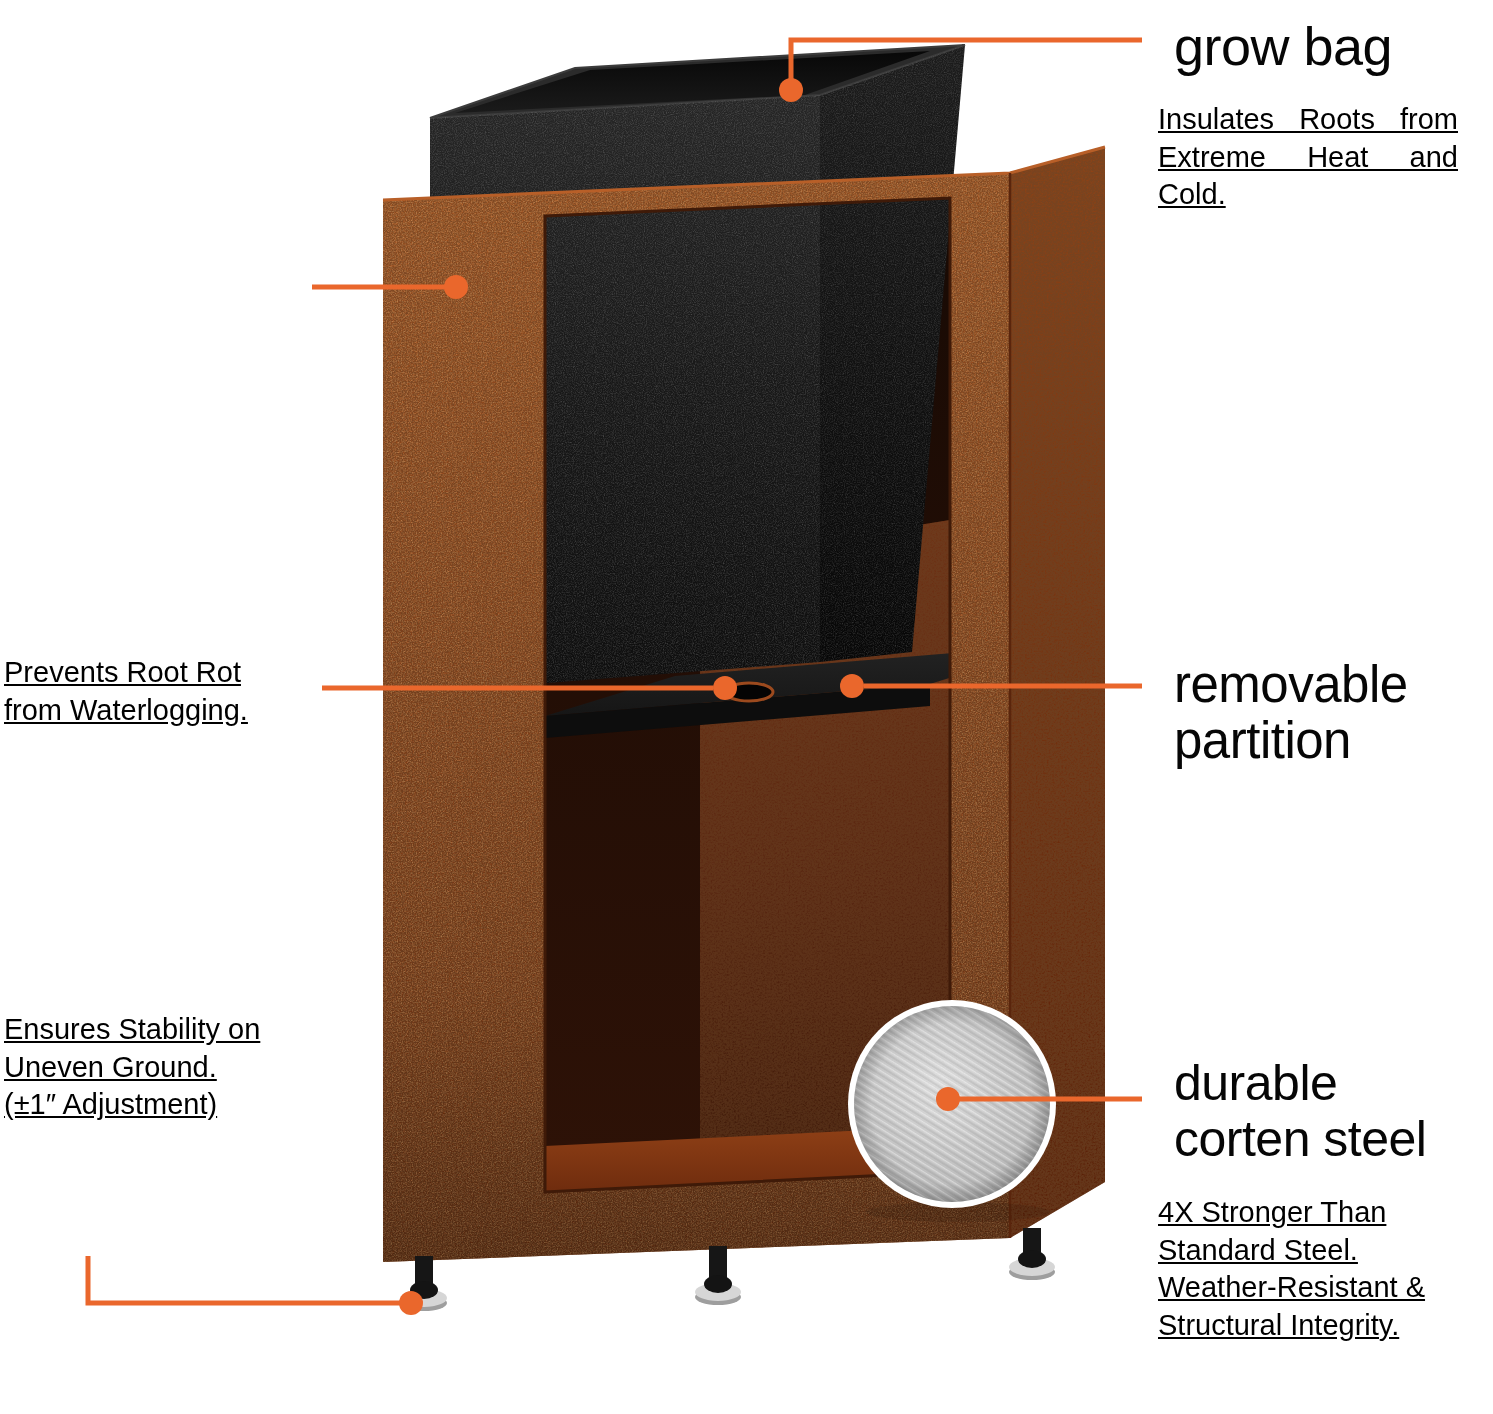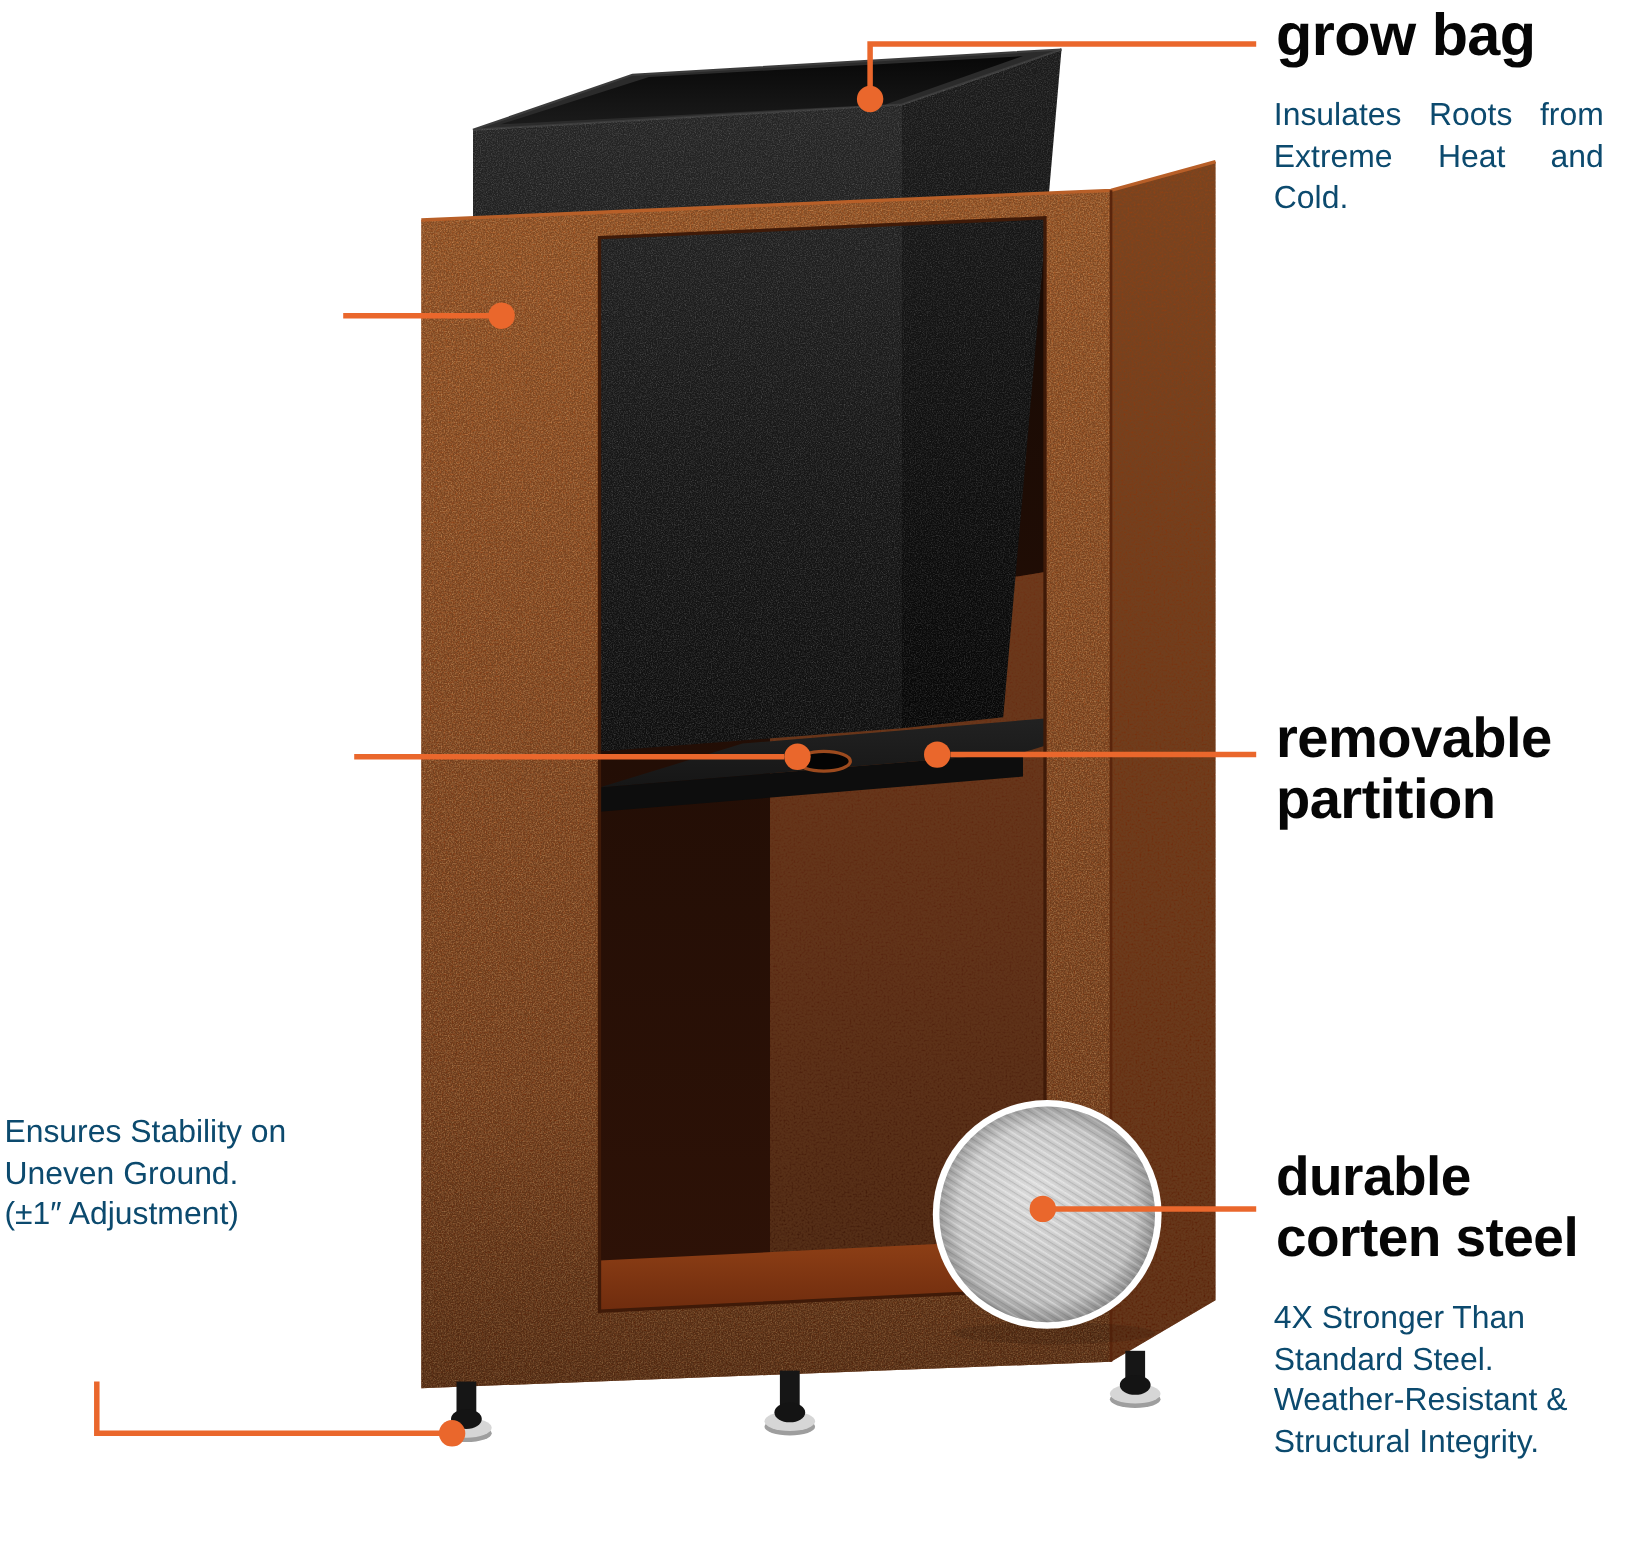--- a/index.html
+++ b/index.html
@@ -5,34 +5,35 @@
   html, body { margin:0; padding:0; width:1493px; height:1414px; }
   body {
     position: relative;
     background: #ffffff;
     font-family: "Liberation Sans", "DejaVu Sans", sans-serif;
     overflow: hidden;
   }
   .illustration { position:absolute; left:0; top:0; width:1493px; height:1414px; }
   .callout { position:absolute; }
   .callout h2 {
-    margin:2px;
-    font-weight:bold;
+    margin:16px;
+    font-weight:normal;
     font-size:51px;
     line-height:56px;
     color:#060606;
     letter-spacing:-0.5px;
     white-space:pre-line;
   }
   .callout p {
     margin:27px 0 0 0;
     font-size:29px;
     line-height:37.5px;
-    color:#0c4a6e;
+    color:#000000;
     white-space:pre-line;
+    text-decoration:underline;
   }
   .p-just p { text-align:justify; text-align-last:justify; }
 
   #c-grow  { left:1158px; top:2px;    width:306px; }
   #c-grow h2 { font-size:54px; }
   #c-grow p  { width:300px; }
   #c-rust  { left:4px;    top:238px;  width:330px; }
   #c-rust p  { width:296px; }
   #c-drain { left:4px;    top:627px;  width:330px; }
   #c-part  { left:1158px; top:641px;  width:334px; }
@@ -209,20 +210,22 @@
   <h2>grow bag</h2>
   <p>Insulates Roots from
 Extreme Heat and
 Cold.</p>
 </div>
 
 <div class="callout p-just" id="c-rust">
 </div>
 
 <div class="callout" id="c-drain">
+  <p>Prevents Root Rot
+from Waterlogging.</p>
 </div>
 
 <div class="callout" id="c-part">
   <h2>removable
 partition</h2>
 </div>
 
 <div class="callout" id="c-foot">
   <p>Ensures Stability on
 Uneven Ground.

